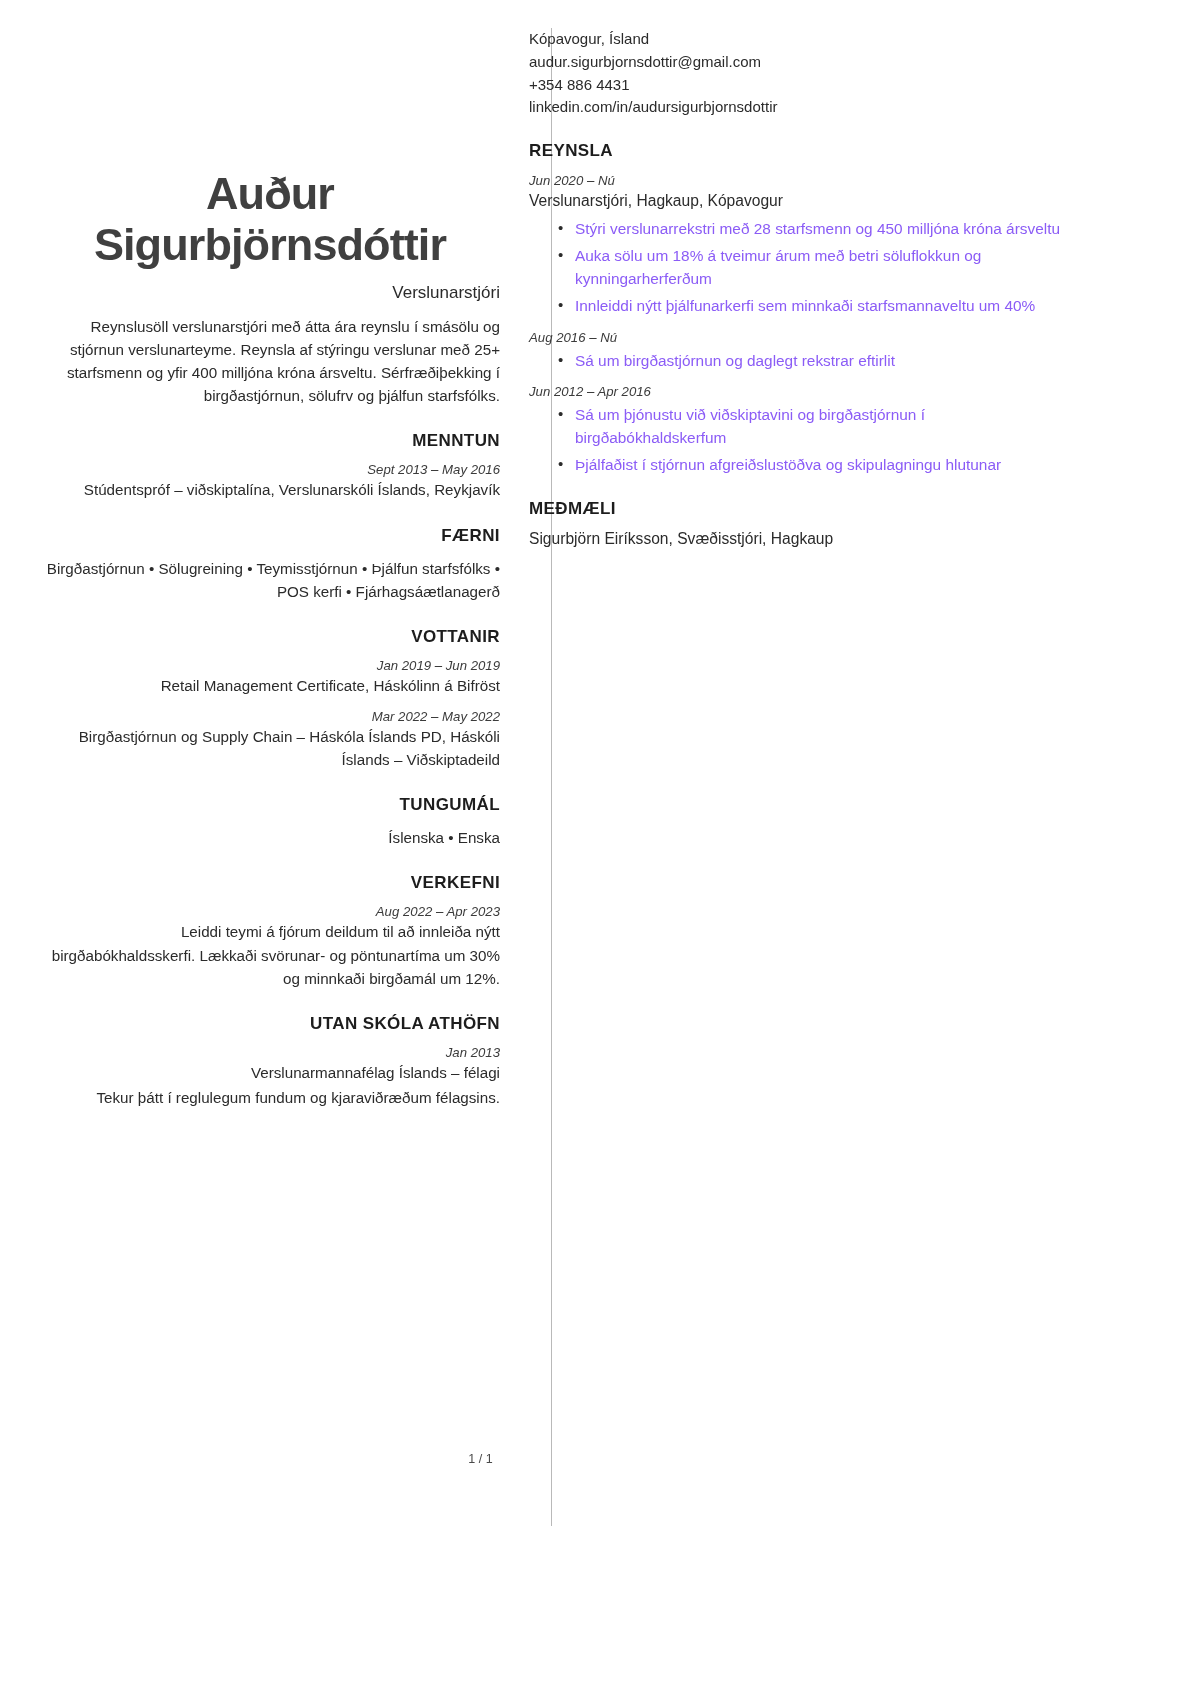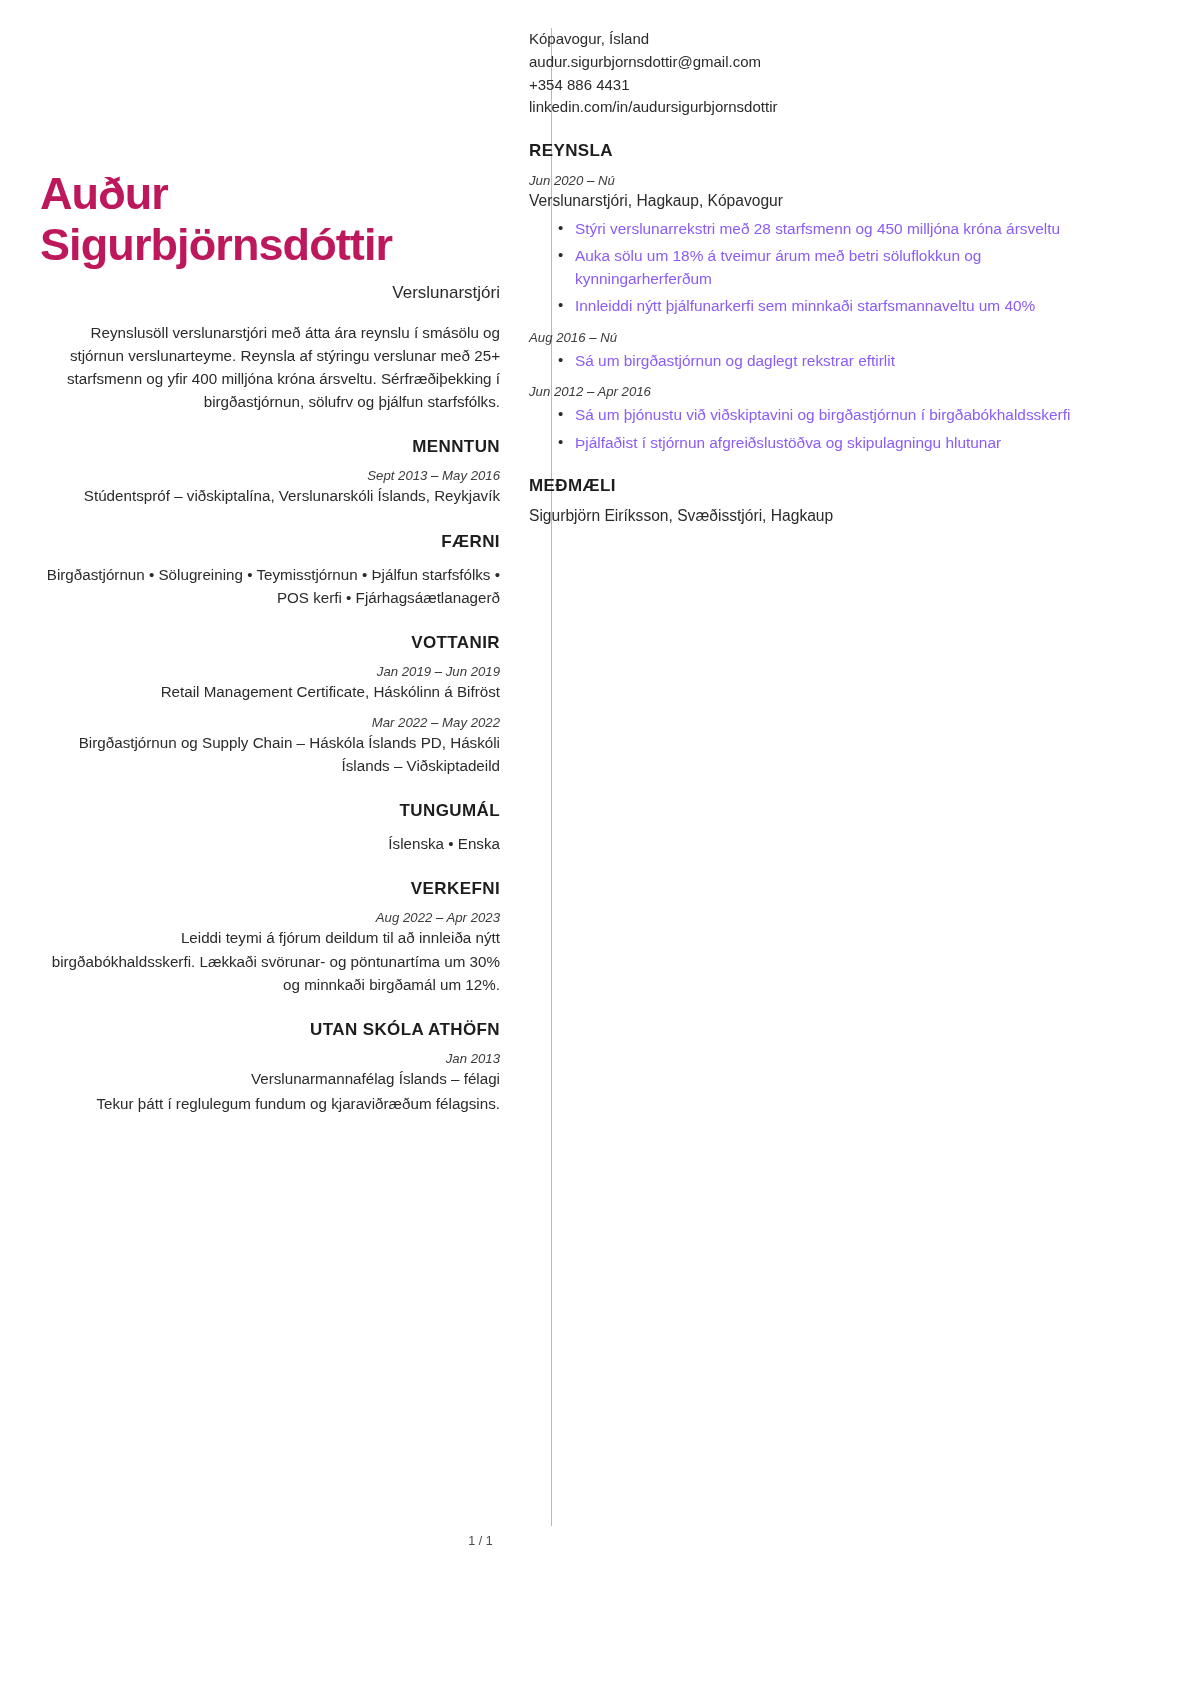--- a/index.html
+++ b/index.html
@@ -45,37 +45,37 @@
     width: 511px;
     padding: 28px 11px 0 40px;
     box-sizing: border-box;
     text-align: right;
   }
   .name {
     font-size: 45px;
     line-height: 1.14;
     font-weight: 700;
     letter-spacing: -0.9px;
-    color: #be185d;
+    color: #404040;
     margin: 140px 0 0 0;
-    text-align: left;
+    text-align: center;
   }
   .name .ln2 { display: block; }
   .headline {
     font-size: 17px;
     color: #2b2b2b;
     margin-top: 12px;
     text-align: right;
     font-weight: 400;
   }
   .summary {
     font-size: 15.2px;
     line-height: 1.52;
     color: #2b2b2b;
-    margin-top: 18px;
+    margin-top: 12px;
     text-align: right;
   }
   .l-section-title {
     font-size: 17px;
     font-weight: 700;
     letter-spacing: 0.4px;
     color: #1d1d1d;
     text-align: right;
     margin-top: 24px;
   }
@@ -164,21 +164,21 @@
     font-size: 15.6px;
     line-height: 1.45;
     color: #2b2b2b;
     margin-top: 9px;
   }
 
   
   .footer {
     position: absolute;
     left: 0;
-    top: 1534px;
+    top: 1452px;
     width: 961px;
     text-align: center;
     font-size: 12.5px;
     color: #4a4a4a;
   }
 </style>
 </head>
 <body>
 
 <div class="page">
@@ -247,21 +247,21 @@
       <div>
         <div class="r-date">Aug 2016 – Nú</div>
         <ul class="r-bullets">
           <li>Sá um birgðastjórnun og daglegt rekstrar eftirlit</li>
         </ul>
       </div>
 
       <div>
         <div class="r-date">Jun 2012 – Apr 2016</div>
         <ul class="r-bullets">
-          <li>Sá um þjónustu við viðskiptavini og birgðastjórnun í birgðabókhaldsskerfi</li>
+          <li>Sá um þjónustu við viðskiptavini og birgðastjórnun í birgðabókhaldskerfum</li>
           <li>Þjálfaðist í stjórnun afgreiðslustöðva og skipulagningu hlutunar</li>
         </ul>
       </div>
 
       <div class="r-section-title">MEÐMÆLI</div>
       <div class="r-plain">Sigurbjörn Eiríksson, Svæðisstjóri, Hagkaup</div>
 
     </div>
   </div>
 

